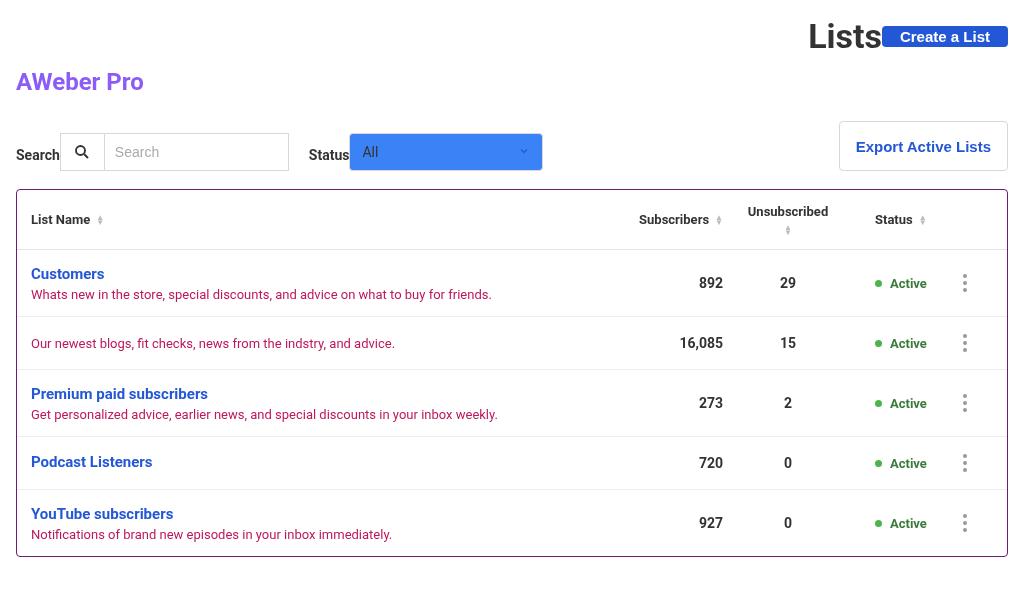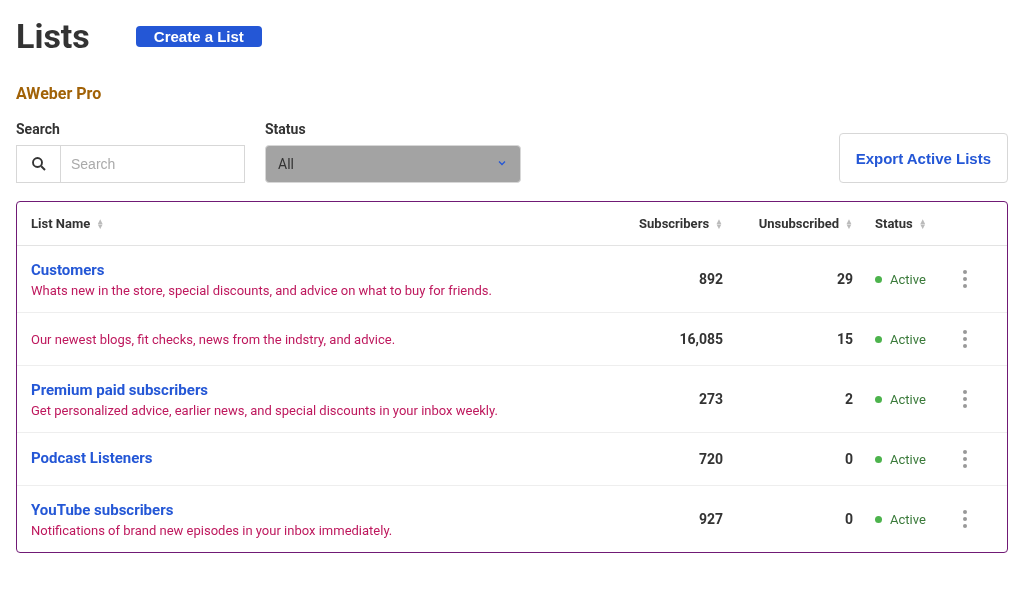--- a/index.html
+++ b/index.html
@@ -5,55 +5,55 @@
   * { box-sizing: border-box; margin: 0; padding: 0; }
   body {
     font-family: -apple-system, BlinkMacSystemFont, "Segoe UI", Roboto, Helvetica, Arial, sans-serif;
     background: #fff;
     color: #333;
     padding: 16px;
     width: 1024px;
   }
   .header-row {
     display: flex;
-    justify-content: flex-start;
-    align-items: center;
-    margin-bottom: 28px;
-    gap: 46px;
+    justify-content: flex-end;
+    align-items: center;
+    margin-bottom: 12px;
   }
   .page-title {
     font-size: 34px;
     font-weight: 700;
     color: #333;
   }
   .btn-primary {
     background: #2457d6;
     color: #fff;
     border: none;
     border-radius: 4px;
     padding: 2px 18px;
     font-size: 15px;
     font-weight: 600;
     cursor: pointer;
   }
   .section-title {
-    font-size: 16px;
-    font-weight: 700;
-    color: #a16207;
-    margin-bottom: 18px;
+    font-size: 24px;
+    font-weight: 700;
+    color: #8b5cf6;
+    margin-bottom: 25px;
   }
   .filter-row {
     display: flex;
     align-items: flex-end;
     gap: 20px;
     margin-bottom: 18px;
   }
   .filter-group {
     display: flex;
-    flex-direction: column;
+    flex-direction: row;
+    align-items: flex-end;
   }
   .filter-label {
     font-size: 14px;
     font-weight: 700;
     color: #333;
     margin-bottom: 8px;
   }
   .search-wrap {
     display: flex;
     align-items: stretch;
@@ -71,28 +71,28 @@
   .search-input {
     width: 185px;
     height: 38px;
     border: 1px solid #d7d7d7;
     padding: 0 10px;
     font-size: 14px;
     color: #333;
   }
   .search-input::placeholder { color: #aaa; }
   .status-select {
-    width: 256px;
+    width: 194px;
     height: 38px;
     border: 1px solid #d7d7d7;
     border-radius: 4px;
     padding: 0 12px;
     font-size: 14px;
     color: #333;
-    background: #a3a3a3;
+    background: #3b82f6;
     display: flex;
     align-items: center;
     justify-content: space-between;
     cursor: pointer;
   }
   .chevron-down {
     color: #2457d6;
   }
   .spacer { flex: 1; }
   .btn-secondary {
@@ -115,21 +115,21 @@
     display: flex;
     align-items: center;
     padding: 14px 14px;
     border-bottom: 1px solid #e3e3e3;
     font-size: 13px;
     font-weight: 700;
     color: #333;
   }
   .col-name { flex: 1; display:flex; align-items:center; gap:6px; }
   .col-sub { width: 120px; text-align: right; display:flex; justify-content:flex-end; align-items:center; gap:6px;}
-  .col-unsub { width: 130px; text-align: right; display:flex; justify-content:flex-end; align-items:center; gap:6px;}
+  .col-unsub { width: 130px; text-align: right; display:flex; justify-content:flex-end; align-items:center; gap:6px;flex-direction:column;}
   .col-status { width: 100px; text-align: left; padding-left: 22px; display:flex; align-items:center; gap:6px;}
   .col-actions { width: 40px; }
   .sort-icon {
     color: #bbb;
     display: inline-flex;
     flex-direction: column;
     line-height: 5px;
     font-size: 8px;
   }
   .trow {
@@ -154,21 +154,21 @@
   .cell-num {
     font-size: 14px;
     color: #333;
     font-weight: bold;
   }
   .status-pill {
     display: flex;
     align-items: center;
     gap: 8px;
     font-size: 13px;
-    font-weight: 400;
+    font-weight: 700;
     color: #3a7a3a;
   }
   .status-dot {
     width: 7px;
     height: 7px;
     border-radius: 50%;
     background: #4db34d;
   }
   .kebab {
     width: 24px;

